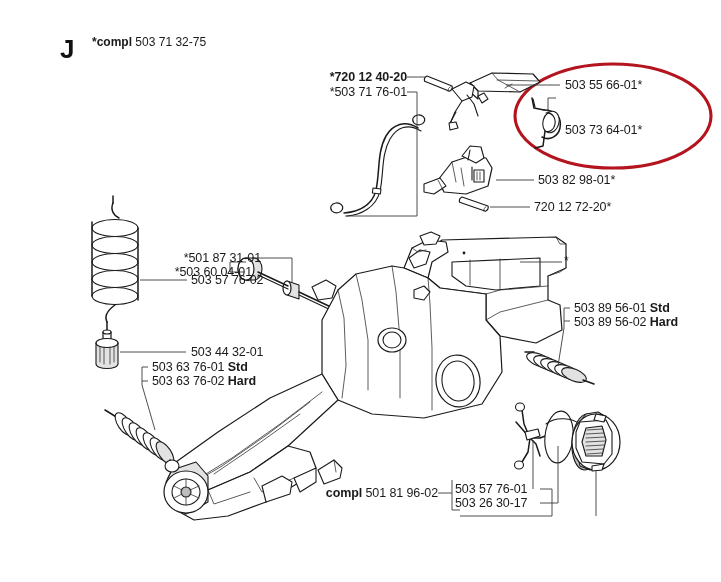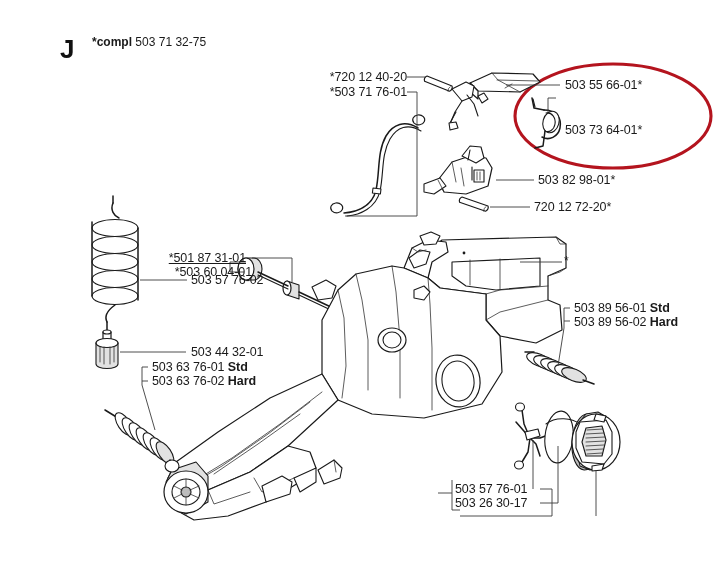--- a/index.html
+++ b/index.html
@@ -320,33 +320,33 @@
 
       <path class="lead" d="M438,493 L452,493"></path>
       <path class="lead" d="M452,480 L452,510 L460,510"></path>
       <path class="lead" d="M540,489 L552,489 L552,516 L460,516"></path>
       <path class="lead" d="M540,503 L558,503 L558,446"></path>
       <path class="lead" d="M533,489 L533,440"></path>
       <path class="lead" d="M596,516 L596,470"></path>
     </g>
   </svg>
 
-  <div class="lbl r" style="left:312px; top:70px; width:95px;">*720 12 40-20</div>
+  <div class="lbl r" style="left:312px; top:70px; width:95px;font-weight:bold;">*720 12 40-20</div>
 
   <div class="lbl r" style="left:312px; top:85px; width:95px;">*503 71 76-01</div>
 
   <div class="lbl" style="left:565px; top:78px;">503 55 66-01*</div>
 
   <div class="lbl" style="left:565px; top:91px;margin-top:32px;">503 73 64-01*</div>
 
   <div class="lbl" style="left:538px; top:173px;">503 82 98-01*</div>
 
   <div class="lbl" style="left:534px; top:200px;">720 12 72-20*</div>
 
-  <div class="lbl r" style="left:144px; top:251px; width:102px;text-decoration:underline;">*501 87 31-01</div>
+  <div class="lbl r" style="left:159px; top:251px; width:102px;">*501 87 31-01</div>
 
   <div class="lbl r" style="left:150px; top:265px; width:102px;">*503 60 04-01</div>
 
   <div class="lbl" style="left:191px; top:273px;">503 57 76-02</div>
 
   <div class="lbl" style="left:191px; top:345px;">503 44 32-01</div>
 
   <div class="lbl" style="left:152px; top:360px;">
     <span>503 63 76-01</span>
     <b>Std</b>
@@ -360,20 +360,24 @@
   <div class="lbl" style="left:574px; top:301px;">
     <span>503 89 56-01</span>
     <b>Std</b>
   </div>
 
   <div class="lbl" style="left:574px; top:315px;">
     <span>503 89 56-02</span>
     <b>Hard</b>
   </div>
 
+  <div class="lbl r" style="left:300px; top:486px; width:138px;">
+    <b>compl</b>
+    <span>501 81 96-02</span>
+  </div>
 
   <div class="lbl" style="left:455px; top:482px;">503 57 76-01</div>
 
   <div class="lbl" style="left:455px; top:496px;">503 26 30-17</div>
 
   <div class="star-mark" style="left:564px; top:256px;">*</div>
 
 </div>
 
 </body></html>

